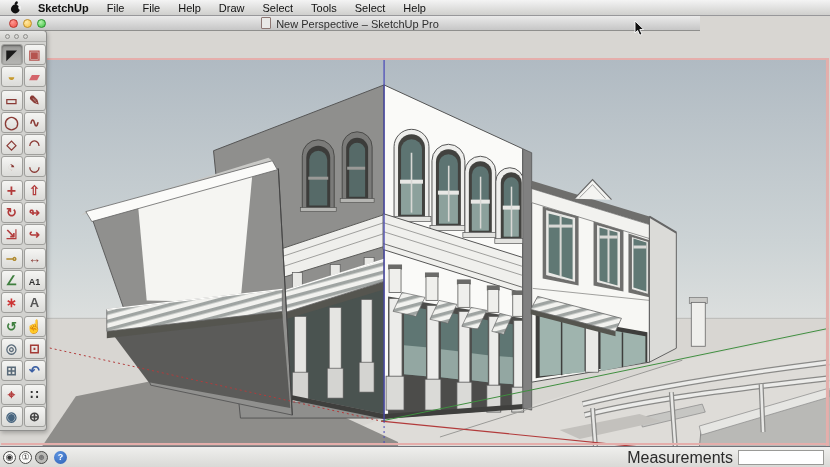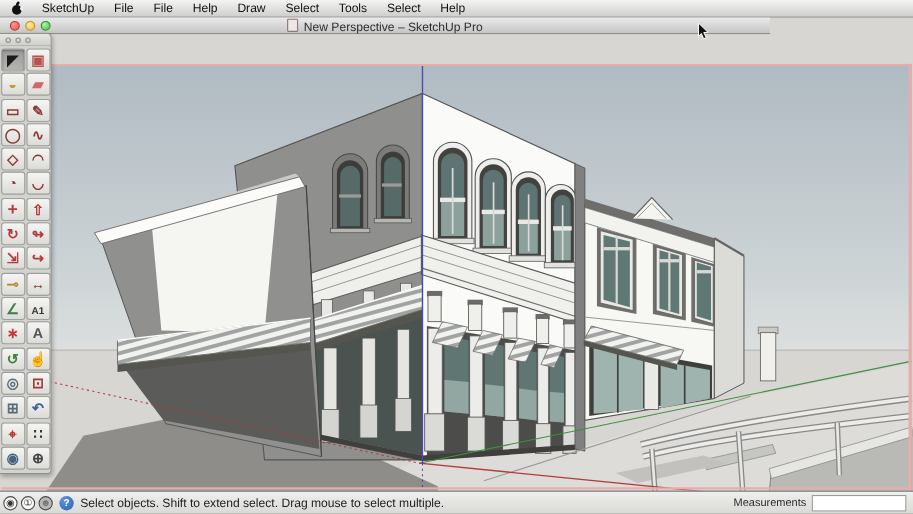--- a/index.html
+++ b/index.html
@@ -5,21 +5,21 @@
   html,body{margin:0;padding:0;background:#555;}
   #screen{position:relative;width:830px;height:467px;overflow:hidden;
     font-family:"Liberation Sans","DejaVu Sans",sans-serif;background:#d8d6d2;
     -webkit-font-smoothing:antialiased;}
   
   #menubar{position:absolute;left:0;top:0;width:830px;height:15px;
     background:linear-gradient(#f4f4f4,#cfcfcd);border-bottom:1px solid #97979a;
     display:flex;align-items:center;font-size:11px;color:#111;}
   #apple-wrap{padding:0 8px 0 10px;display:flex;align-items:center;}
   .menu-item{padding:0 9px;cursor:default;white-space:nowrap;}
-  .menu-item.app{font-weight:normal;}
+  .menu-item.app{font-weight:bold;}
   
   #titlebar{position:absolute;left:0;top:16px;width:700px;height:14px;
     background:linear-gradient(#eaeaea,#c6c6c6);border-bottom:1px solid #8f8f8d;}
   .tl{position:absolute;top:3px;width:9px;height:9px;border-radius:50%;}
   #tl-close{left:9px;background:radial-gradient(circle at 35% 30%,#ff9a93,#ef4e44);border:1px solid #b7352e;box-sizing:border-box;}
   #tl-min{left:23px;background:radial-gradient(circle at 35% 30%,#ffe9a8,#f6bd3e);border:1px solid #c08e23;box-sizing:border-box;}
   #tl-zoom{left:37px;background:radial-gradient(circle at 35% 30%,#b6f3ae,#39c23e);border:1px solid #2a8f2d;box-sizing:border-box;}
   #title-center{position:absolute;left:0;top:1px;width:100%;text-align:center;
     font-size:11px;color:#2e2e2e;}
   #doc-icon{display:inline-block;width:8px;height:10px;background:#e9e9e7;
@@ -52,21 +52,21 @@
   #statusbar{position:absolute;left:0;top:446px;width:830px;height:21px;
     background:linear-gradient(#efefed,#d8d8d5);border-top:1px solid #73737a;
     display:flex;align-items:center;font-size:11px;color:#1c1c1c;}
   .status-circle{width:13px;height:13px;border-radius:50%;background:#fbfbf9;border:1px solid #4a4a48;
     box-sizing:border-box;margin-left:3px;font-size:9px;line-height:11px;text-align:center;color:#333;}
   .status-circle.account{background:#b9b9b6;color:#777;}
   #help-btn{width:13px;height:13px;border-radius:50%;background:radial-gradient(circle at 35% 30%,#5d94e0,#2d5fb4);
     color:#fff;font-size:9px;font-weight:bold;line-height:13px;text-align:center;margin:0 6px 0 6px;}
   #status-msg{flex:0 0 auto;}
   #meas-wrap{margin-left:auto;display:flex;align-items:center;gap:5px;padding-right:6px;}
-  #meas-label{font-size:10px;color:#2a2a2a;}
+  #meas-label{font-size:16px;color:#2a2a2a;}
   .meas-input{width:80px;height:13px;border:1px solid #9a9a97;background:#fff;font-size:10px;padding:0 2px;}
   
   #cursor{position:absolute;left:634px;top:21px;}
 </style>
 </head>
 <body>
 
 <div id="screen">
 
   <div id="viewport">
@@ -395,21 +395,20 @@
       </div>
   </div>
 
   <div id="statusbar">
     <span id="status-icons" style="display:flex;align-items:center;">
         <span class="status-circle">◉</span>
         <span class="status-circle">①</span>
         <span class="status-circle account">☻</span>
       </span>
     <span id="help-btn">?</span>
-    <span id="status-msg">Select objects. Shift to extend select. Drag mouse to select multiple.</span>
     <span id="meas-wrap">
       <span id="meas-label">Measurements</span>
       <input class="meas-input" value="" style="">
     </span>
   </div>
 
   <div id="cursor">
     <svg width="12" height="16" viewBox="0 0 12 16">
       <polygon points="1,0 1,12 3.6,9.4 5.7,14.2 8,13.2 5.8,8.6 9.6,8.3" fill="#111" stroke="#fff" stroke-width="0.9"></polygon>
     </svg>

